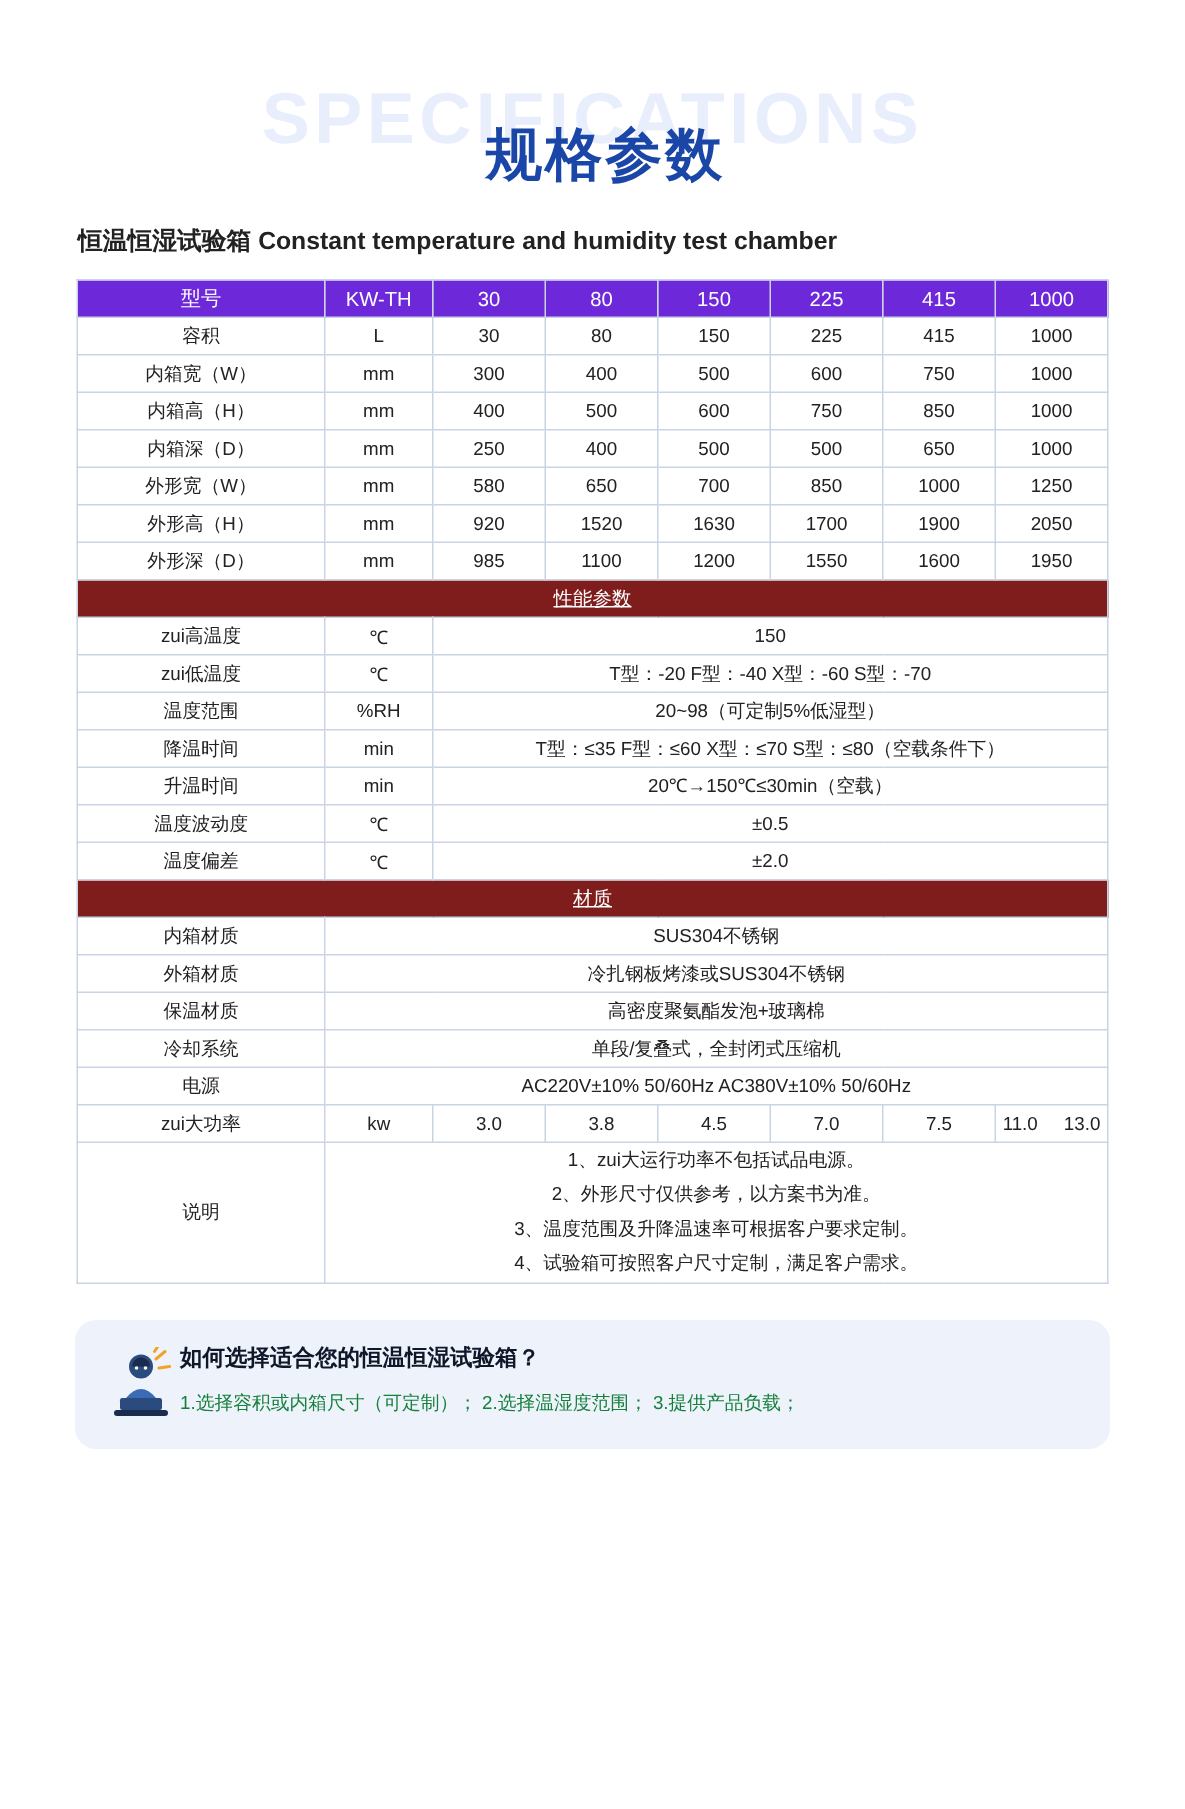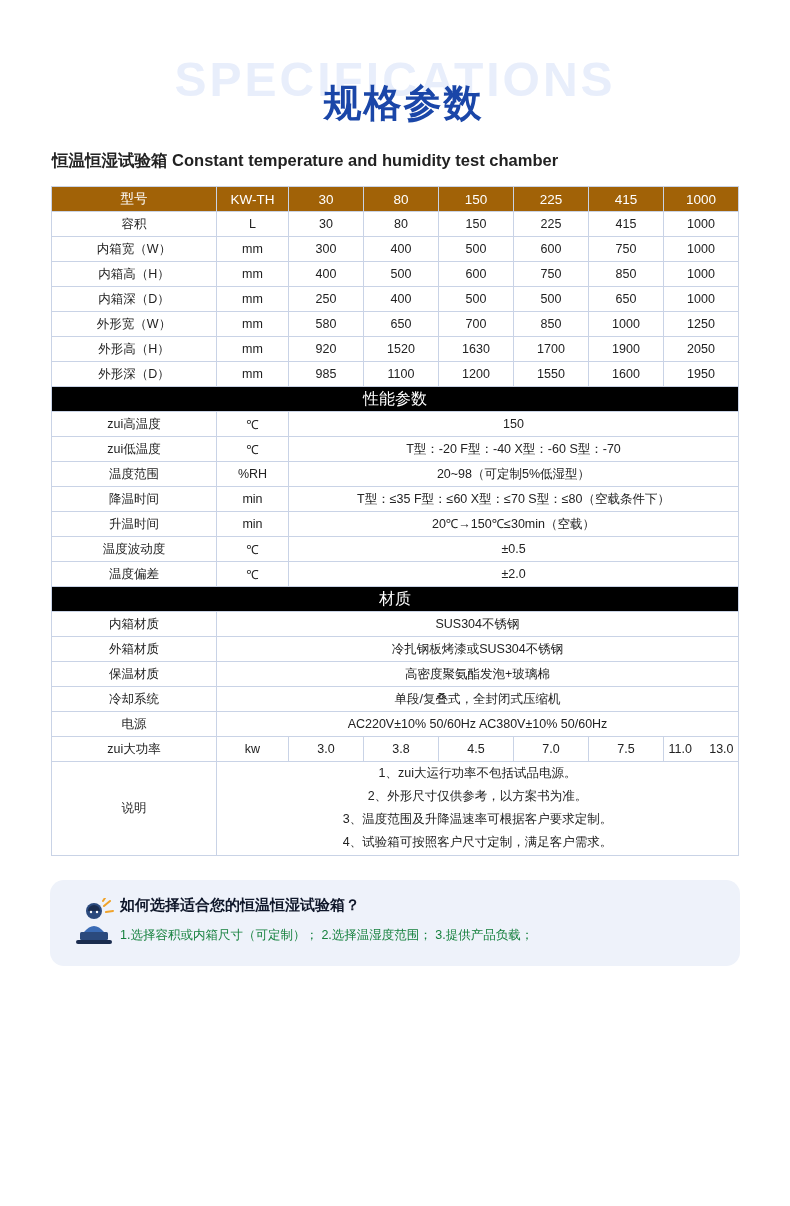--- a/index.html
+++ b/index.html
@@ -59,34 +59,35 @@
   }
   table.spec td, table.spec th {
     border: 1px solid #c9d3e6;
     padding: 0;
     height: 25px;
     text-align: center;
     vertical-align: middle;
     font-weight: normal;
   }
   .hdr td, .hdr th {
-    background: #a16207;
+    background: #6d28d9;
     color: #ffffff;
     font-weight: bold;
     border: 1px solid #1f4fa3;
     height: 38px;
     font-size: 13.5px;
   }
   .section-bar td {
-    background: #000000;
+    background: #7f1d1d;
     color: #fff;
     font-weight: bold;
     border: 1px solid #1f4fa3;
     height: 30px;
-    font-size: 16px;
+    font-size: 13px;
+    text-decoration: underline;
   }
   .lbl { width: 165px; }
   .unit { width: 72px; }
   .cellL {
     text-align: left;
     padding-left: 12px;
   }
   .rowtall td { height: 33px; }
   .note-cell {
     text-align: left;

